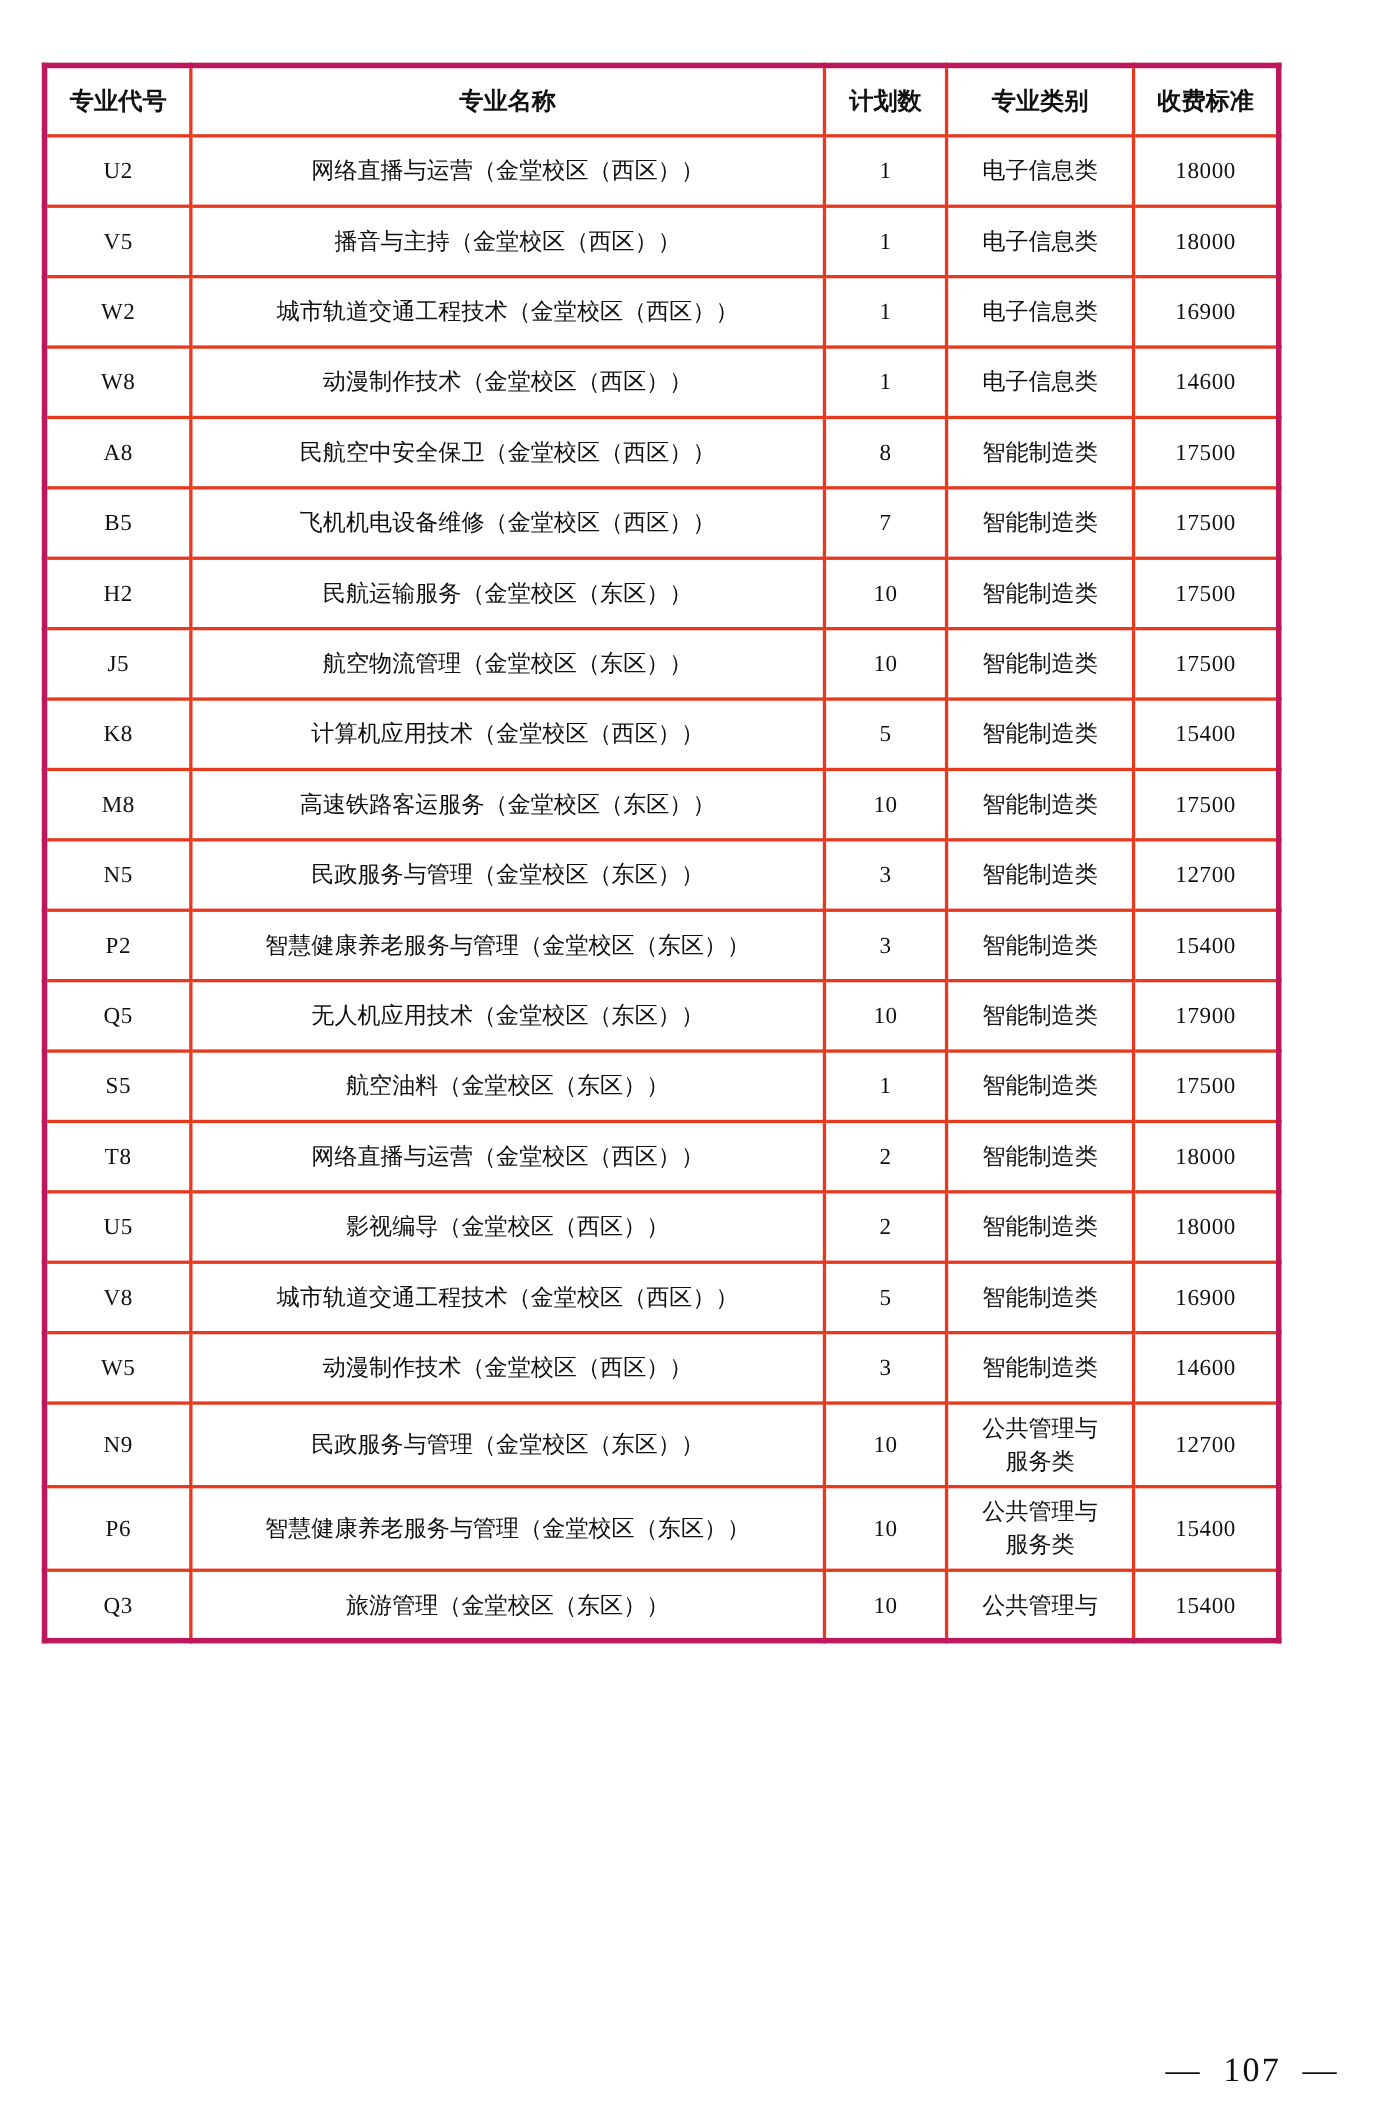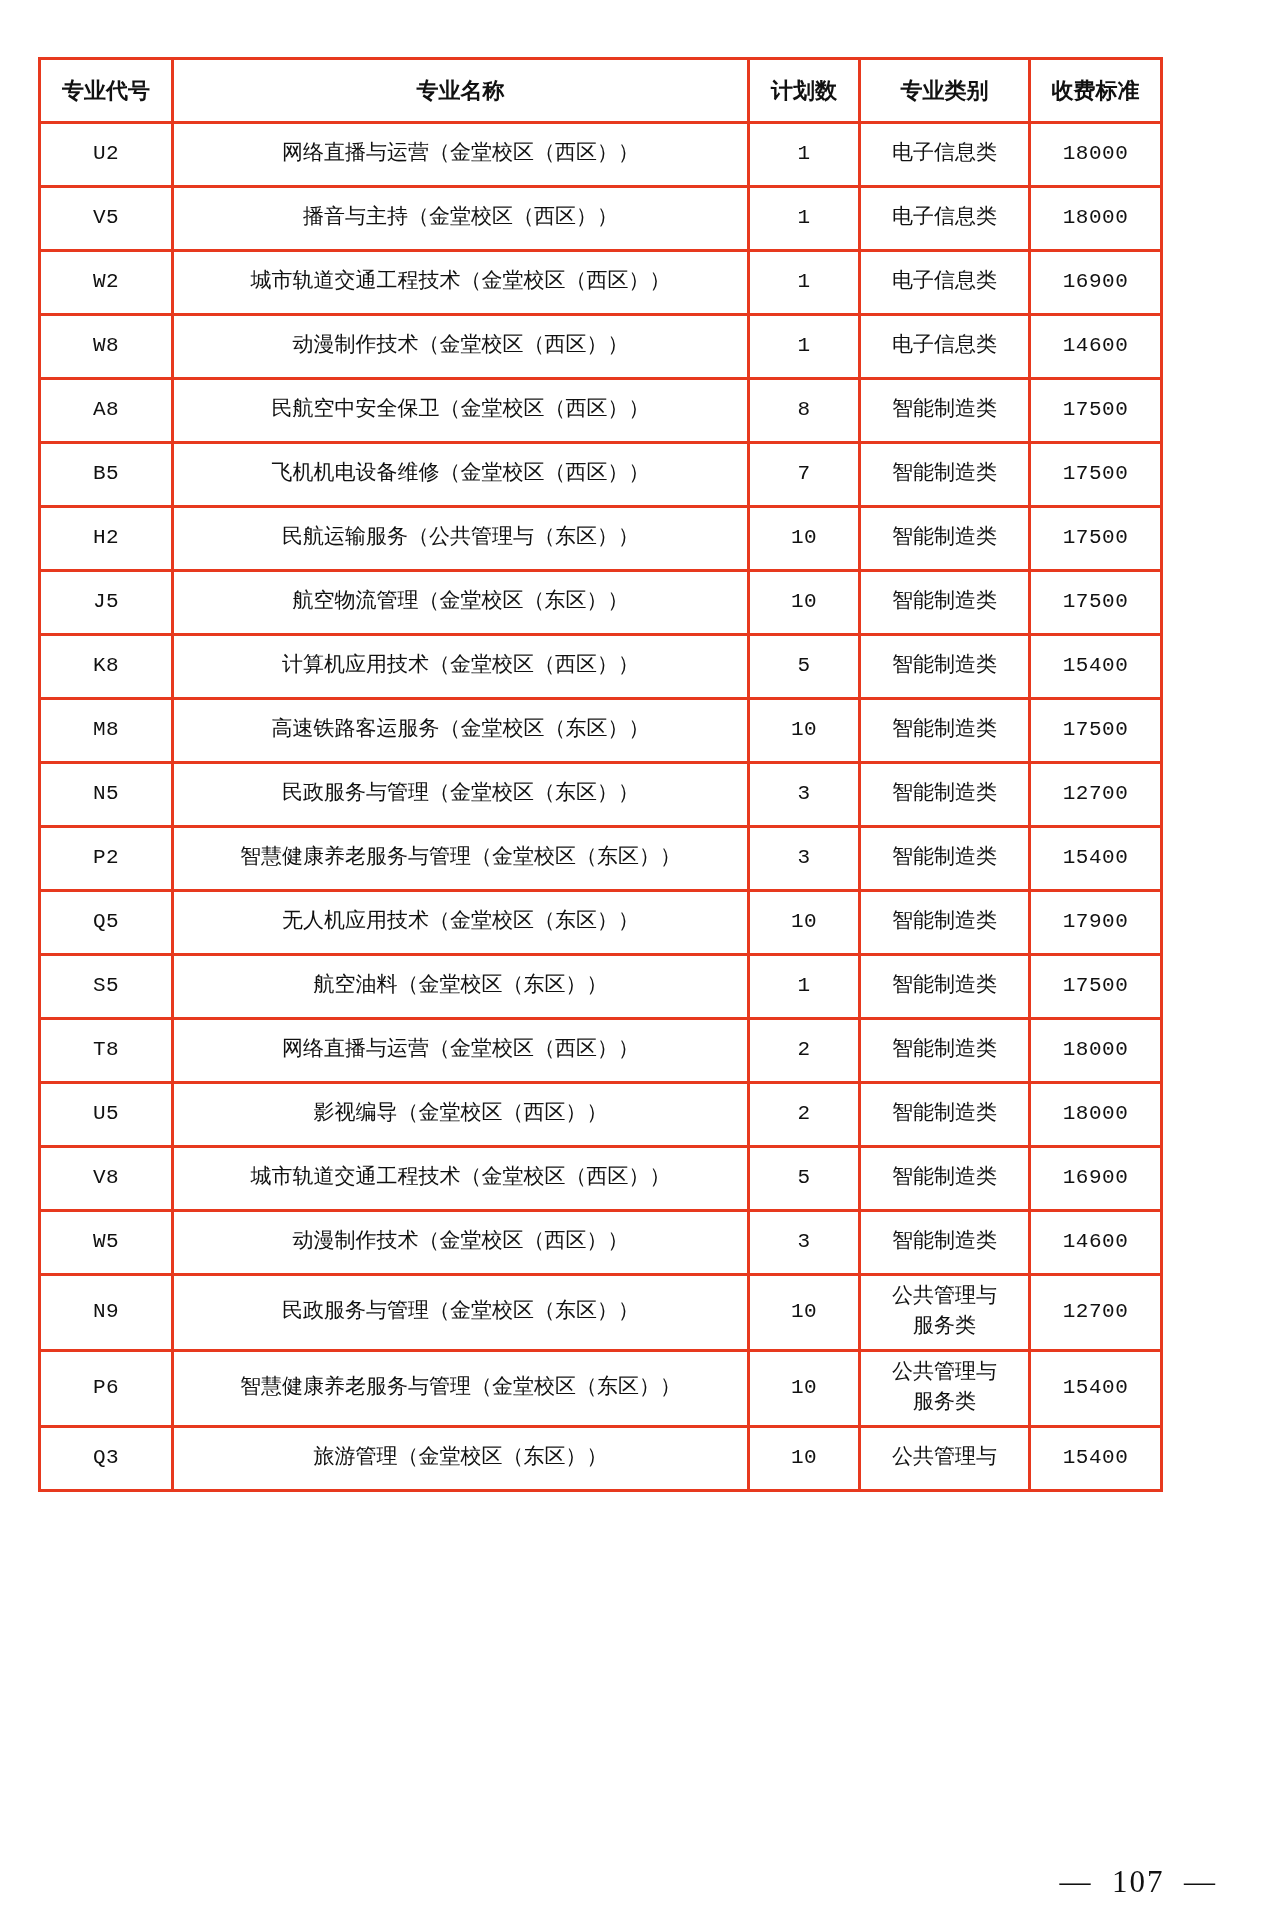--- a/index.html
+++ b/index.html
@@ -18,34 +18,34 @@
     background: #ffffff;
     overflow: hidden;
   }
   table.majors {
     position: absolute;
     left: 38px;
     top: 57px;
     width: 1122px;
     border-collapse: collapse;
     table-layout: fixed;
-    border: 1px solid #be185d;
+    border: 5px solid #be185d;
   }
   table.majors th, table.majors td {
     border: 3px solid #e7391e;
     text-align: center;
     vertical-align: middle;
     padding: 6px 4px;
     font-size: 21px;
     line-height: 1.45;
     color: #111111;
     overflow: hidden;
   }
   table.majors thead tr { height: 64px; }
-  table.majors tbody tr { height: 64px; font-family: Liberation Mono, monospace; }
+  table.majors tbody tr { height: 64px; }
   table.majors th {
     font-weight: bold;
     font-size: 22px;
   }
   td.col-name {
     text-align: left;
     padding-left: 16px;
   }
   td.col-category {
     white-space: pre-line;
@@ -123,21 +123,21 @@
         </tr>
         <tr>
           <td class="col-code">B5</td>
           <td class="col-name">飞机机电设备维修（金堂校区（西区））</td>
           <td class="col-plan">7</td>
           <td class="col-category">智能制造类</td>
           <td class="col-fee">17500</td>
         </tr>
         <tr>
           <td class="col-code">H2</td>
-          <td class="col-name">民航运输服务（公共管理与（东区））</td>
+          <td class="col-name">民航运输服务（金堂校区（东区））</td>
           <td class="col-plan">10</td>
           <td class="col-category">智能制造类</td>
           <td class="col-fee">17500</td>
         </tr>
         <tr>
           <td class="col-code">J5</td>
           <td class="col-name">航空物流管理（金堂校区（东区））</td>
           <td class="col-plan">10</td>
           <td class="col-category">智能制造类</td>
           <td class="col-fee">17500</td>

